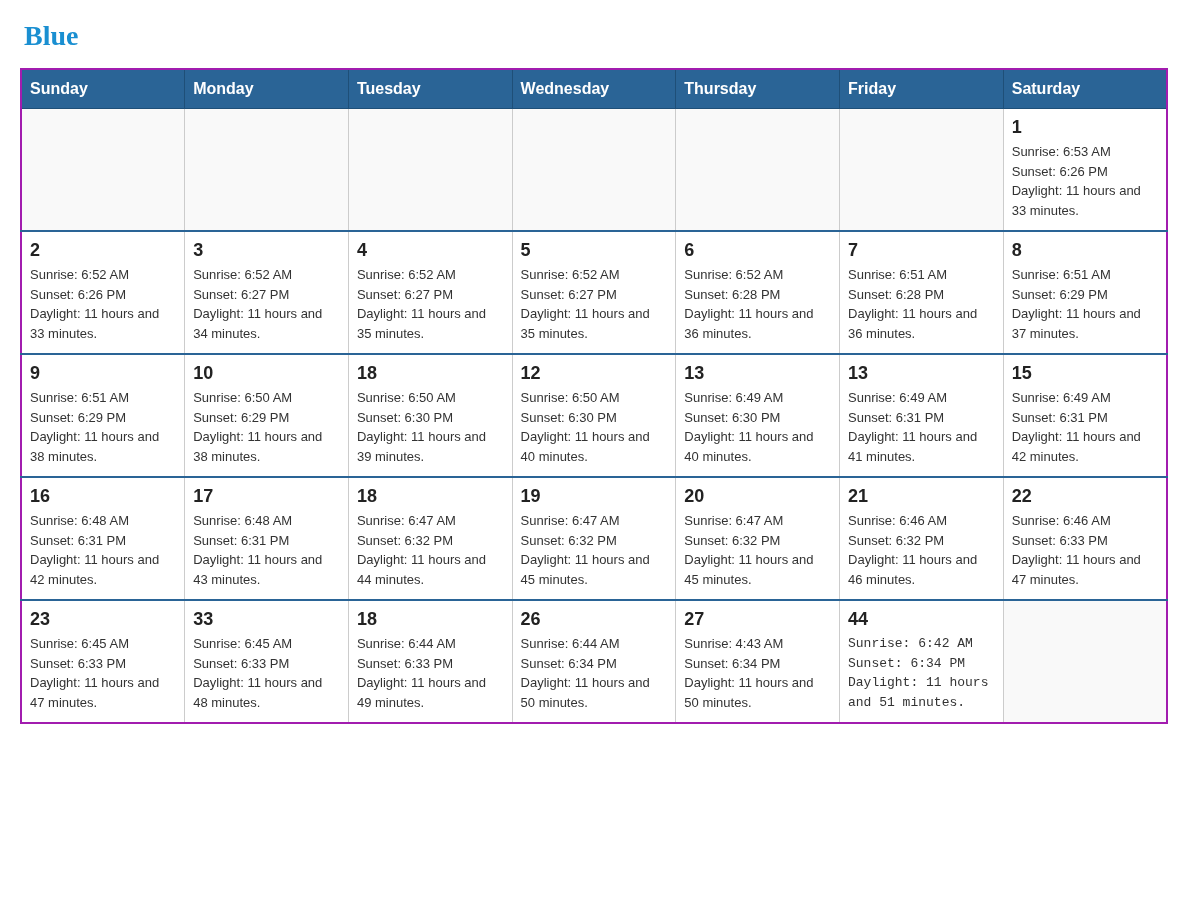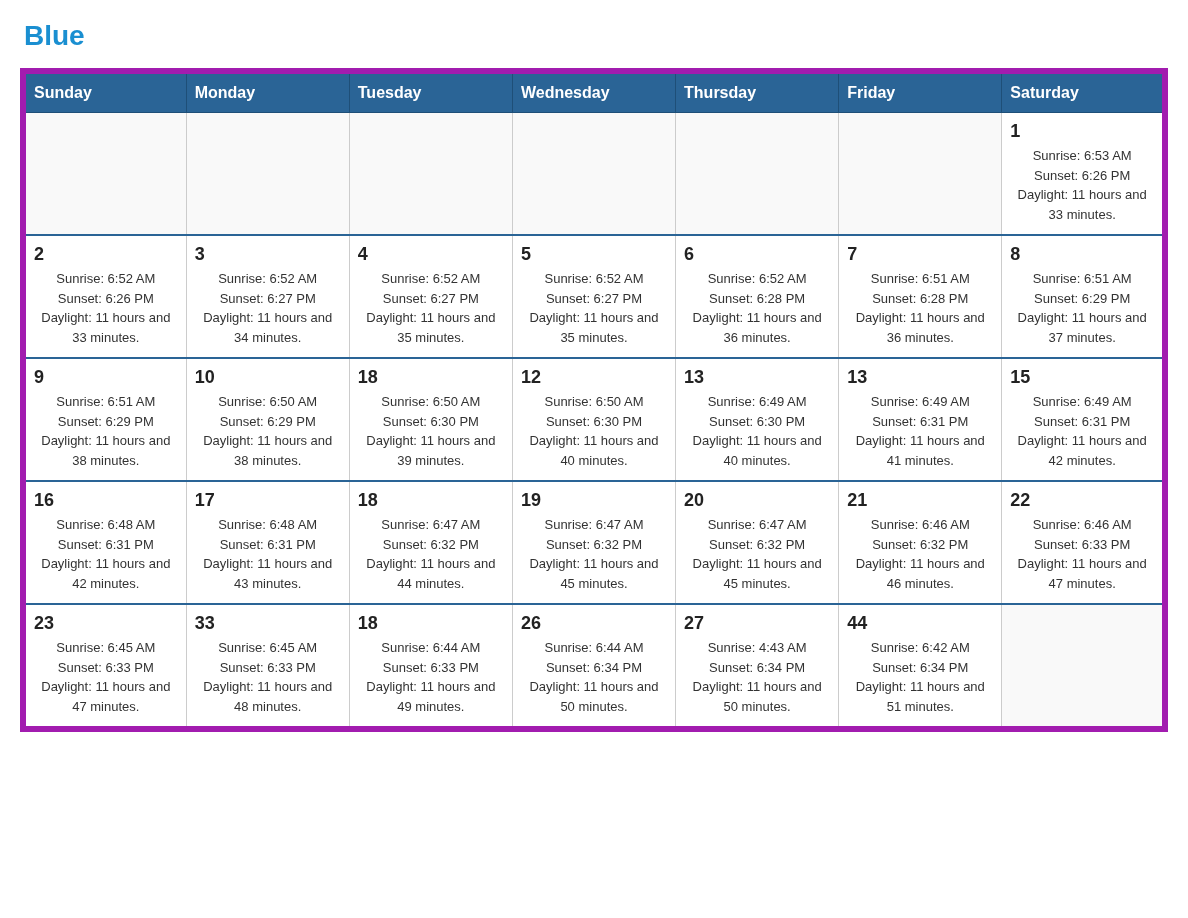--- a/index.html
+++ b/index.html
@@ -8,20 +8,21 @@
       background: #fff;
       padding: 20px;
       width: 1188px;
       min-height: 918px;
     }
     .header {
       display: flex;
       justify-content: space-between;
       align-items: center;
       margin-bottom: 16px;
+      font-family: Liberation Serif, serif;
     }
     .logo {
       display: flex;
       flex-direction: column;
       align-items: flex-start;
     }
     .logo-blue { color: #1a8fd1; font-size: 28px; font-weight: bold; }
     .title-area {
       text-align: right;
     }
@@ -32,21 +33,21 @@
       line-height: 1.1;
     }
     .location {
       font-size: 22px;
       color: #444;
       margin-top: 4px;
     }
     .calendar {
       width: 100%;
       border-collapse: collapse;
-      border: 6px solid #a21caf;
+      border: 2px solid #a21caf;
     }
     .calendar th {
       background-color: #2a6496;
       color: #fff;
       padding: 10px 8px;
       font-size: 16px;
       text-align: left;
       border: 1px solid #1e4f78;
     }
     .calendar td {
@@ -65,21 +66,20 @@
       font-size: 18px;
       font-weight: bold;
       color: #222;
       margin-bottom: 4px;
       display: block;
     }
     .day-info {
       font-size: 13px;
       color: #333;
       line-height: 1.5;
-      text-align: center;
     }
     .empty-cell {
       background: #f9f9f9;
     }
     .row-divider td {
       border-top: 2px solid #2a6496;
     }
   </style>
 </head>
 <body>
@@ -283,20 +283,20 @@
 Daylight: 11 hours and 50 minutes.</div>
         </td>
         <td>
           <span class="day-number">27</span>
           <div class="day-info" style="white-space: pre-line;">Sunrise: 4:43 AM
 Sunset: 6:34 PM
 Daylight: 11 hours and 50 minutes.</div>
         </td>
         <td>
           <span class="day-number">44</span>
-          <div class="day-info" style="white-space: pre-line;">Sunrise: 6:42 AM
+          <div class="day-info" style="white-space: pre-line; font-family: Liberation Mono, monospace;">Sunrise: 6:42 AM
 Sunset: 6:34 PM
 Daylight: 11 hours and 51 minutes.</div>
         </td>
         <td class="empty-cell"></td>
       </tr>
     </tbody>
 </table>
 
 </body></html>

